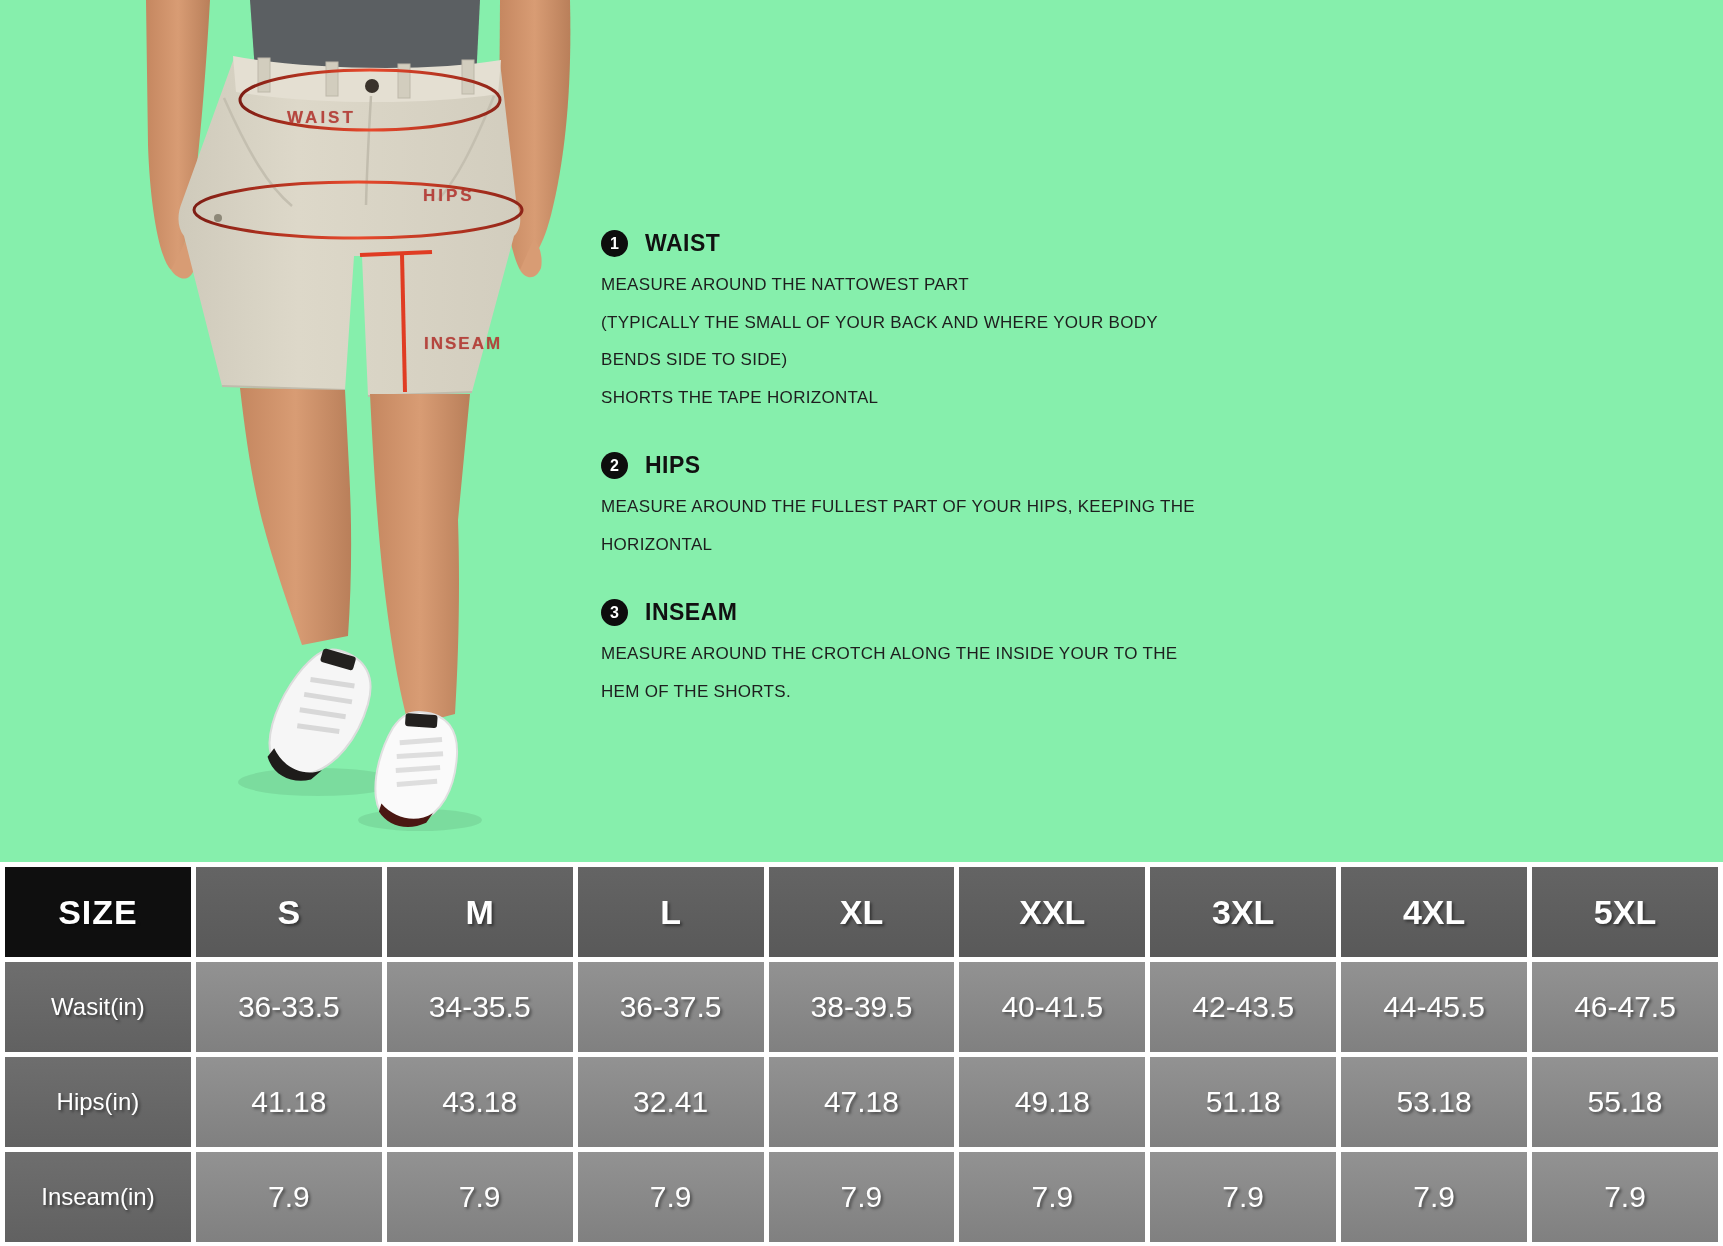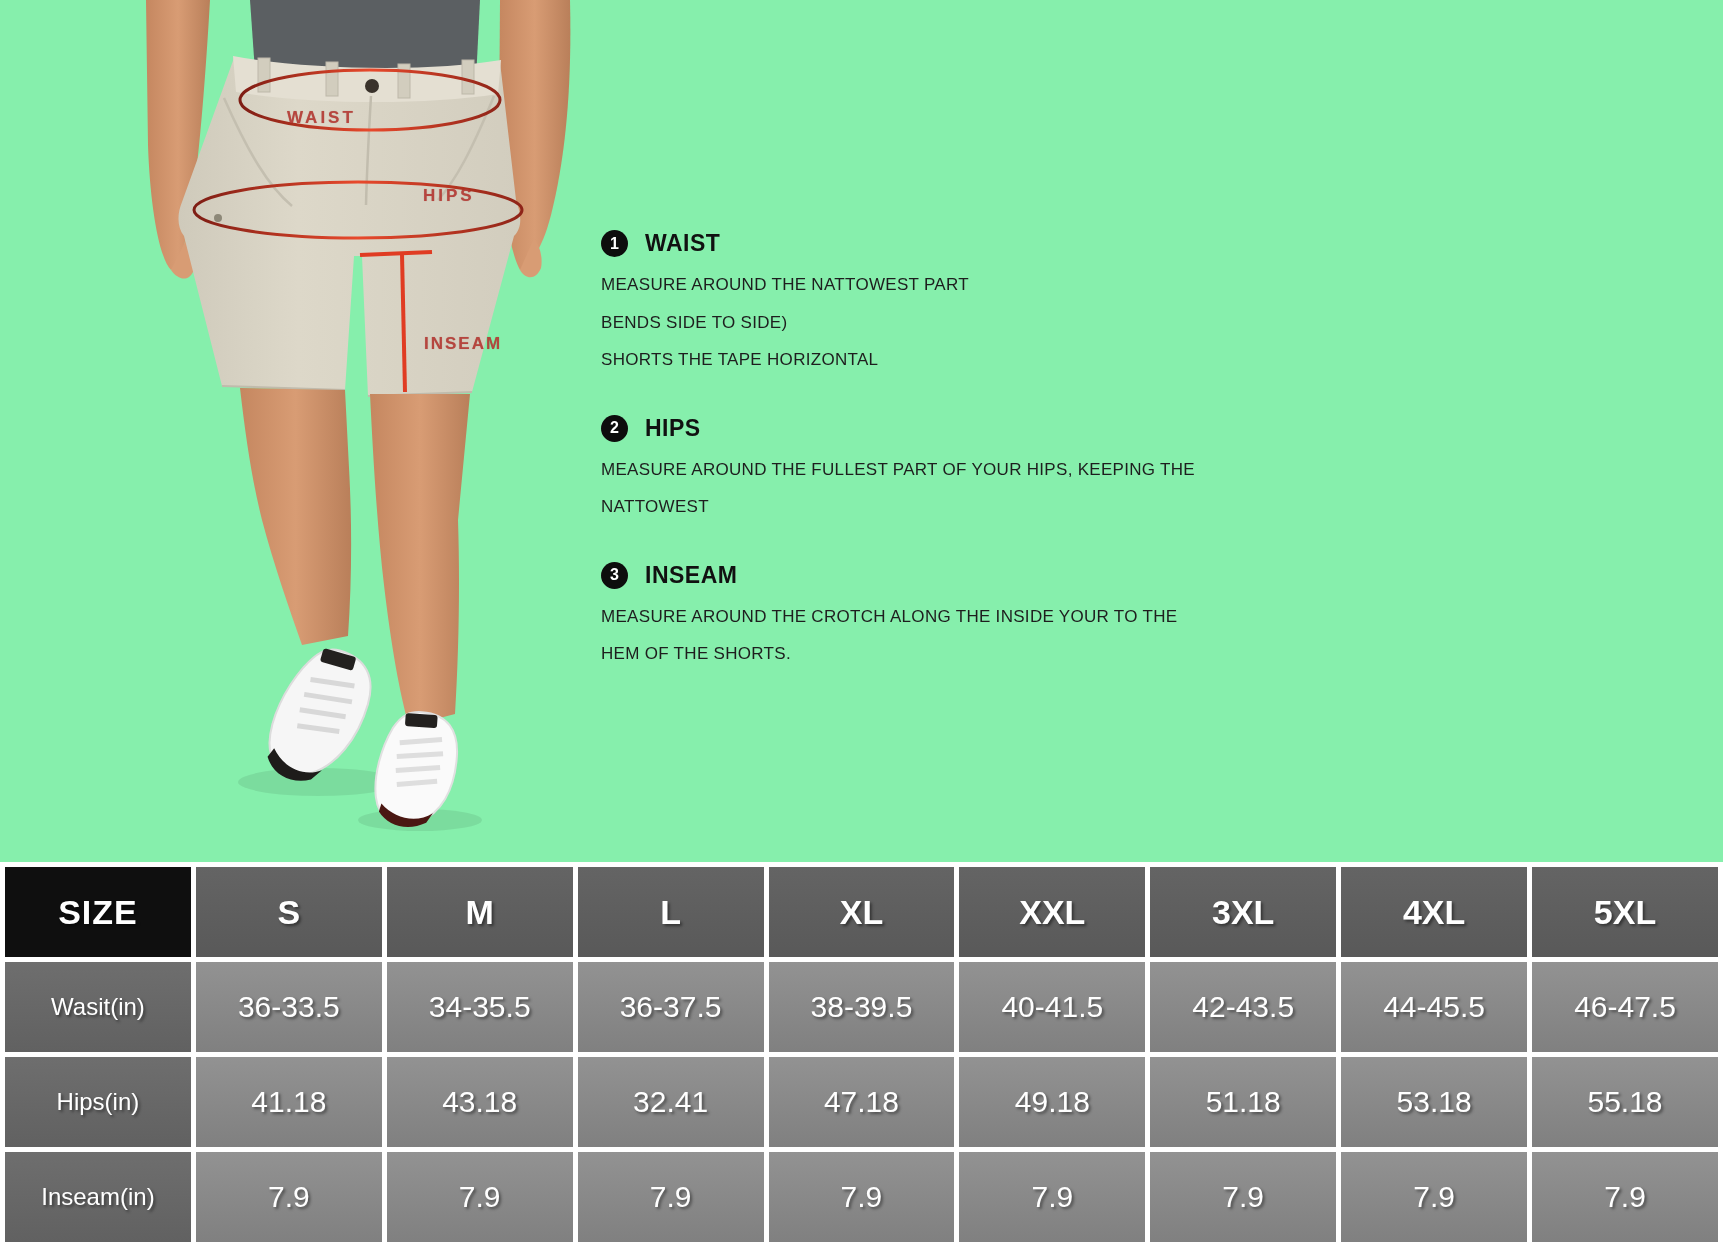--- a/index.html
+++ b/index.html
@@ -129,33 +129,34 @@
 
   <div class="instructions">
 
     <div class="inst-section">
       <div class="inst-head">
         <span class="badge">1</span>
         <span class="inst-title">WAIST</span>
       </div>
       <div class="inst-body">
         <p class="inst-line">MEASURE AROUND THE NATTOWEST PART</p>
+        <p class="inst-line">(TYPICALLY THE SMALL OF YOUR BACK AND WHERE YOUR BODY</p>
         <p class="inst-line">BENDS SIDE TO SIDE)</p>
         <p class="inst-line">SHORTS THE TAPE HORIZONTAL</p>
       </div>
     </div>
 
     <div class="inst-section">
       <div class="inst-head">
         <span class="badge">2</span>
         <span class="inst-title">HIPS</span>
       </div>
       <div class="inst-body">
         <p class="inst-line">MEASURE AROUND THE FULLEST PART OF YOUR HIPS, KEEPING THE</p>
-        <p class="inst-line">NATTOWEST</p>
+        <p class="inst-line">HORIZONTAL</p>
       </div>
     </div>
 
     <div class="inst-section">
       <div class="inst-head">
         <span class="badge">3</span>
         <span class="inst-title">INSEAM</span>
       </div>
       <div class="inst-body">
         <p class="inst-line">MEASURE AROUND THE CROTCH ALONG THE INSIDE YOUR TO THE</p>

